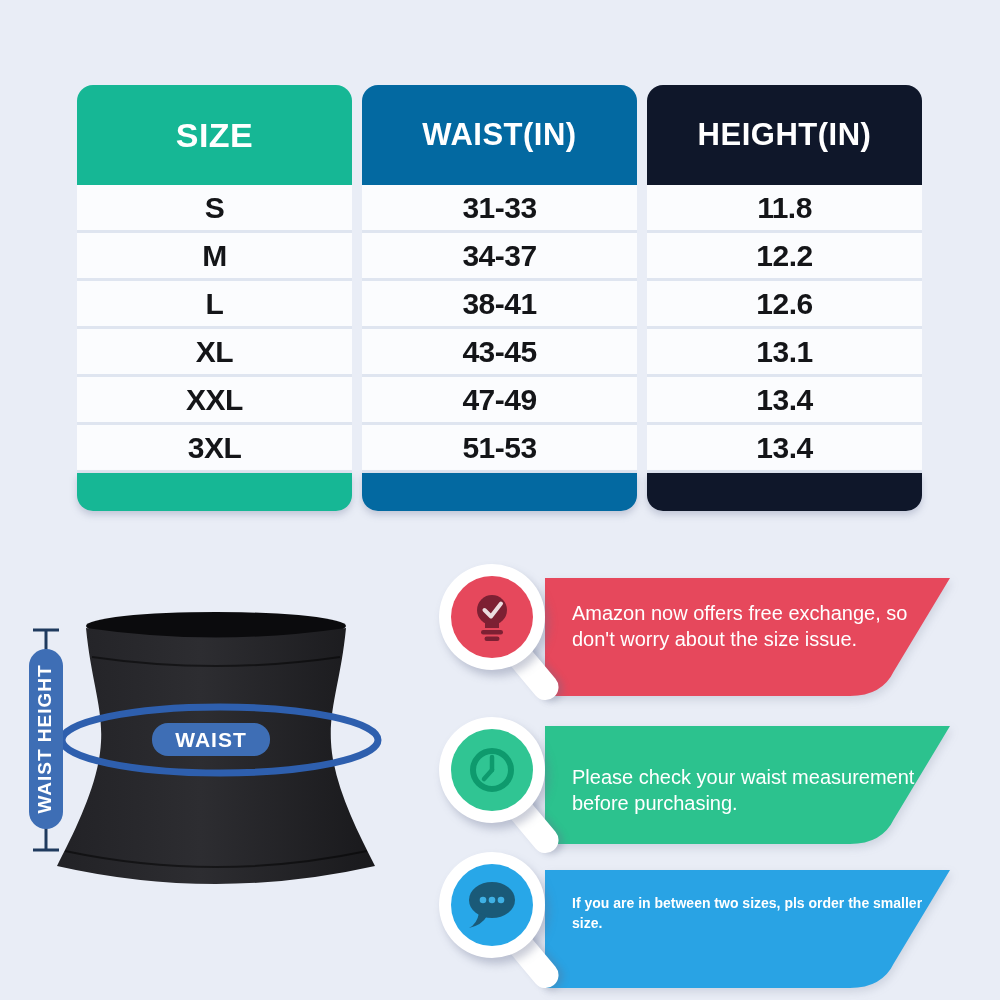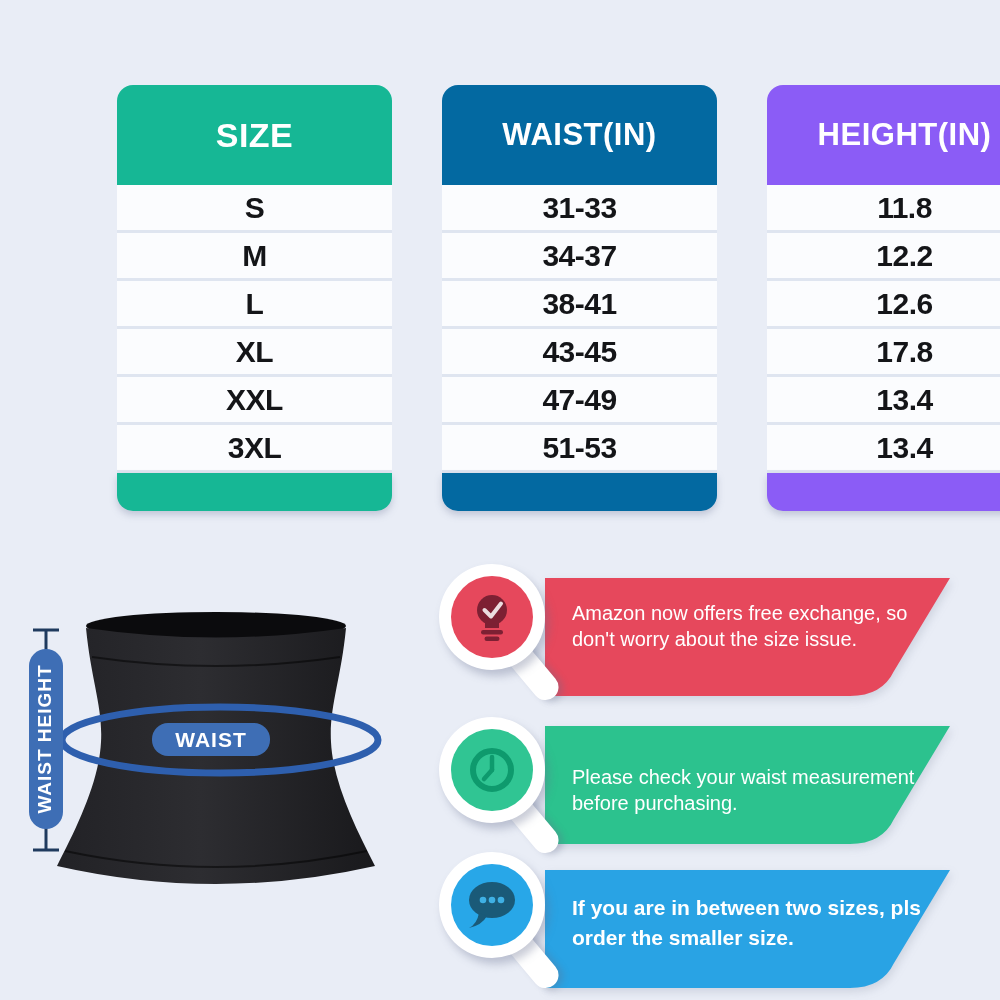--- a/index.html
+++ b/index.html
@@ -3,43 +3,43 @@
 <meta charset="utf-8">
 <style>
   html,body{margin:0;padding:0;}
   body{
     width:1000px;height:1000px;position:relative;overflow:hidden;
     background:#e9edf6;
     font-family:"Liberation Sans", sans-serif;
   }
   
   .size-table{position:absolute;left:77px;top:85px;display:flex;gap:10px;}
-  .col{width:275px;display:flex;flex-direction:column;margin-left:40px;}
+  .col{width:275px;display:flex;flex-direction:column;}
   .col-header{
     height:100px;display:flex;align-items:center;justify-content:center;
     color:#fff;font-weight:bold;font-size:31px;letter-spacing:.5px;
     border-radius:16px 16px 0 0;
   }
   .col:first-child .col-header{font-size:34px;}
   .hdr-green{background:#16b795;}
   .hdr-blue{background:#0369a1;}
-  .hdr-orange{background:#8b5cf6;}
+  .hdr-orange{background:#0f172a;}
   .cell{
     height:45px;background:#fbfcfe;display:flex;align-items:center;justify-content:center;
     font-weight:bold;font-size:30px;color:#141518;letter-spacing:-.5px;
     border-bottom:3px solid #dfe5f0;
   }
   .cell:last-of-type{border-bottom:none;}
   .col-footer{height:38px;border-radius:0 0 16px 16px;box-shadow:0 4px 7px rgba(120,130,160,.35);}
   
   .banner-svg{position:absolute;left:545px;filter:drop-shadow(2px 4px 4px rgba(90,100,130,.18));}
   .banner-text{
     position:absolute;left:572px;width:365px;color:#fff;font-size:20px;line-height:1.32;
   }
-  .banner-text.bold{font-weight:bold;font-size:21px;width:378px;line-height:1.45;}
+  .banner-text.bold{font-weight:bold;font-size:14px;width:378px;line-height:1.45;}
   .white-circle{
     position:absolute;width:106px;height:106px;border-radius:50%;background:#fff;
     box-shadow:4px 6px 9px rgba(100,110,140,.35);
   }
   .circle-tail{
     position:absolute;width:26px;height:68px;background:#fff;border-radius:13px;
     transform:rotate(-40deg);box-shadow:3px 4px 6px rgba(100,110,140,.3);
   }
   .inner-circle{
     position:absolute;width:82px;height:82px;border-radius:50%;
@@ -74,21 +74,21 @@
     <div class="cell">43-45</div>
     <div class="cell">47-49</div>
     <div class="cell">51-53</div>
     <div class="col-footer hdr-blue"></div>
   </div>
   <div class="col">
     <div class="col-header hdr-orange">HEIGHT(IN)</div>
     <div class="cell">11.8</div>
     <div class="cell">12.2</div>
     <div class="cell">12.6</div>
-    <div class="cell">17.8</div>
+    <div class="cell">13.1</div>
     <div class="cell">13.4</div>
     <div class="cell">13.4</div>
     <div class="col-footer hdr-orange"></div>
   </div>
 </div>
 
 <svg class="diagram" width="432" height="340" viewBox="0 0 432 340">
   <defs>
     <linearGradient id="garmentGrad" x1="0" y1="0" x2="1" y2="0">
       <stop offset="0" stop-color="#222226"></stop>

